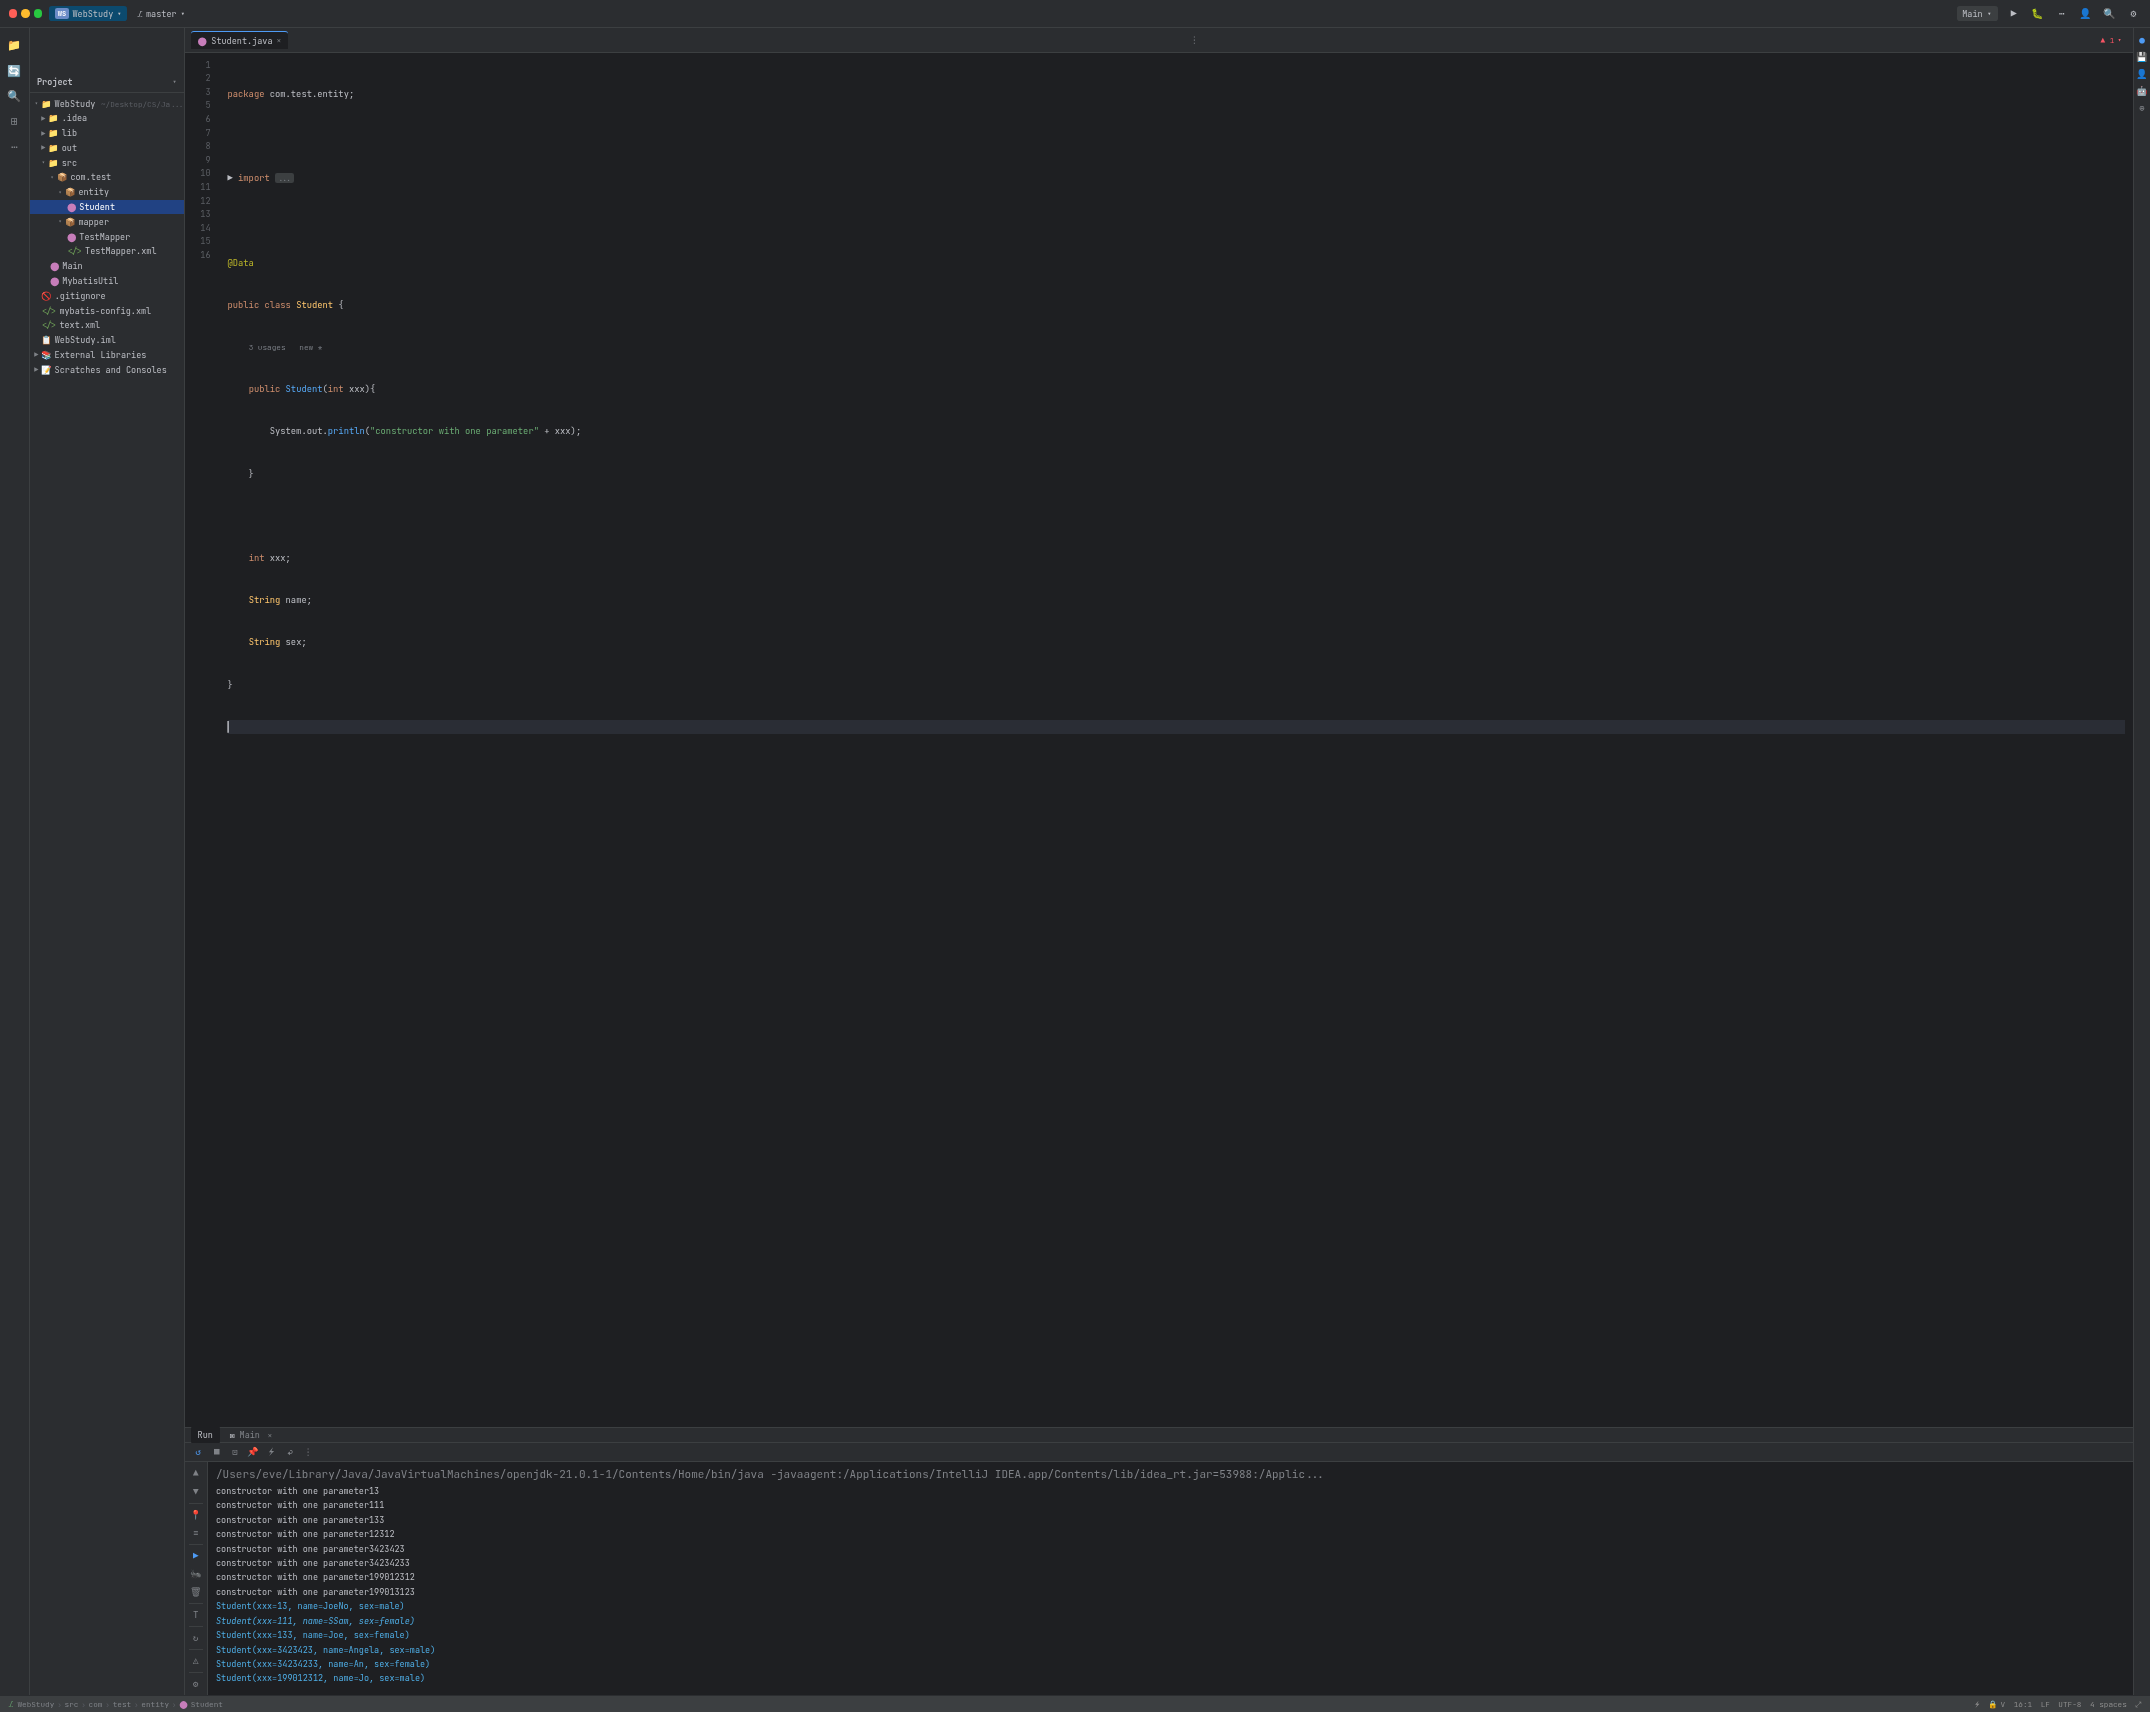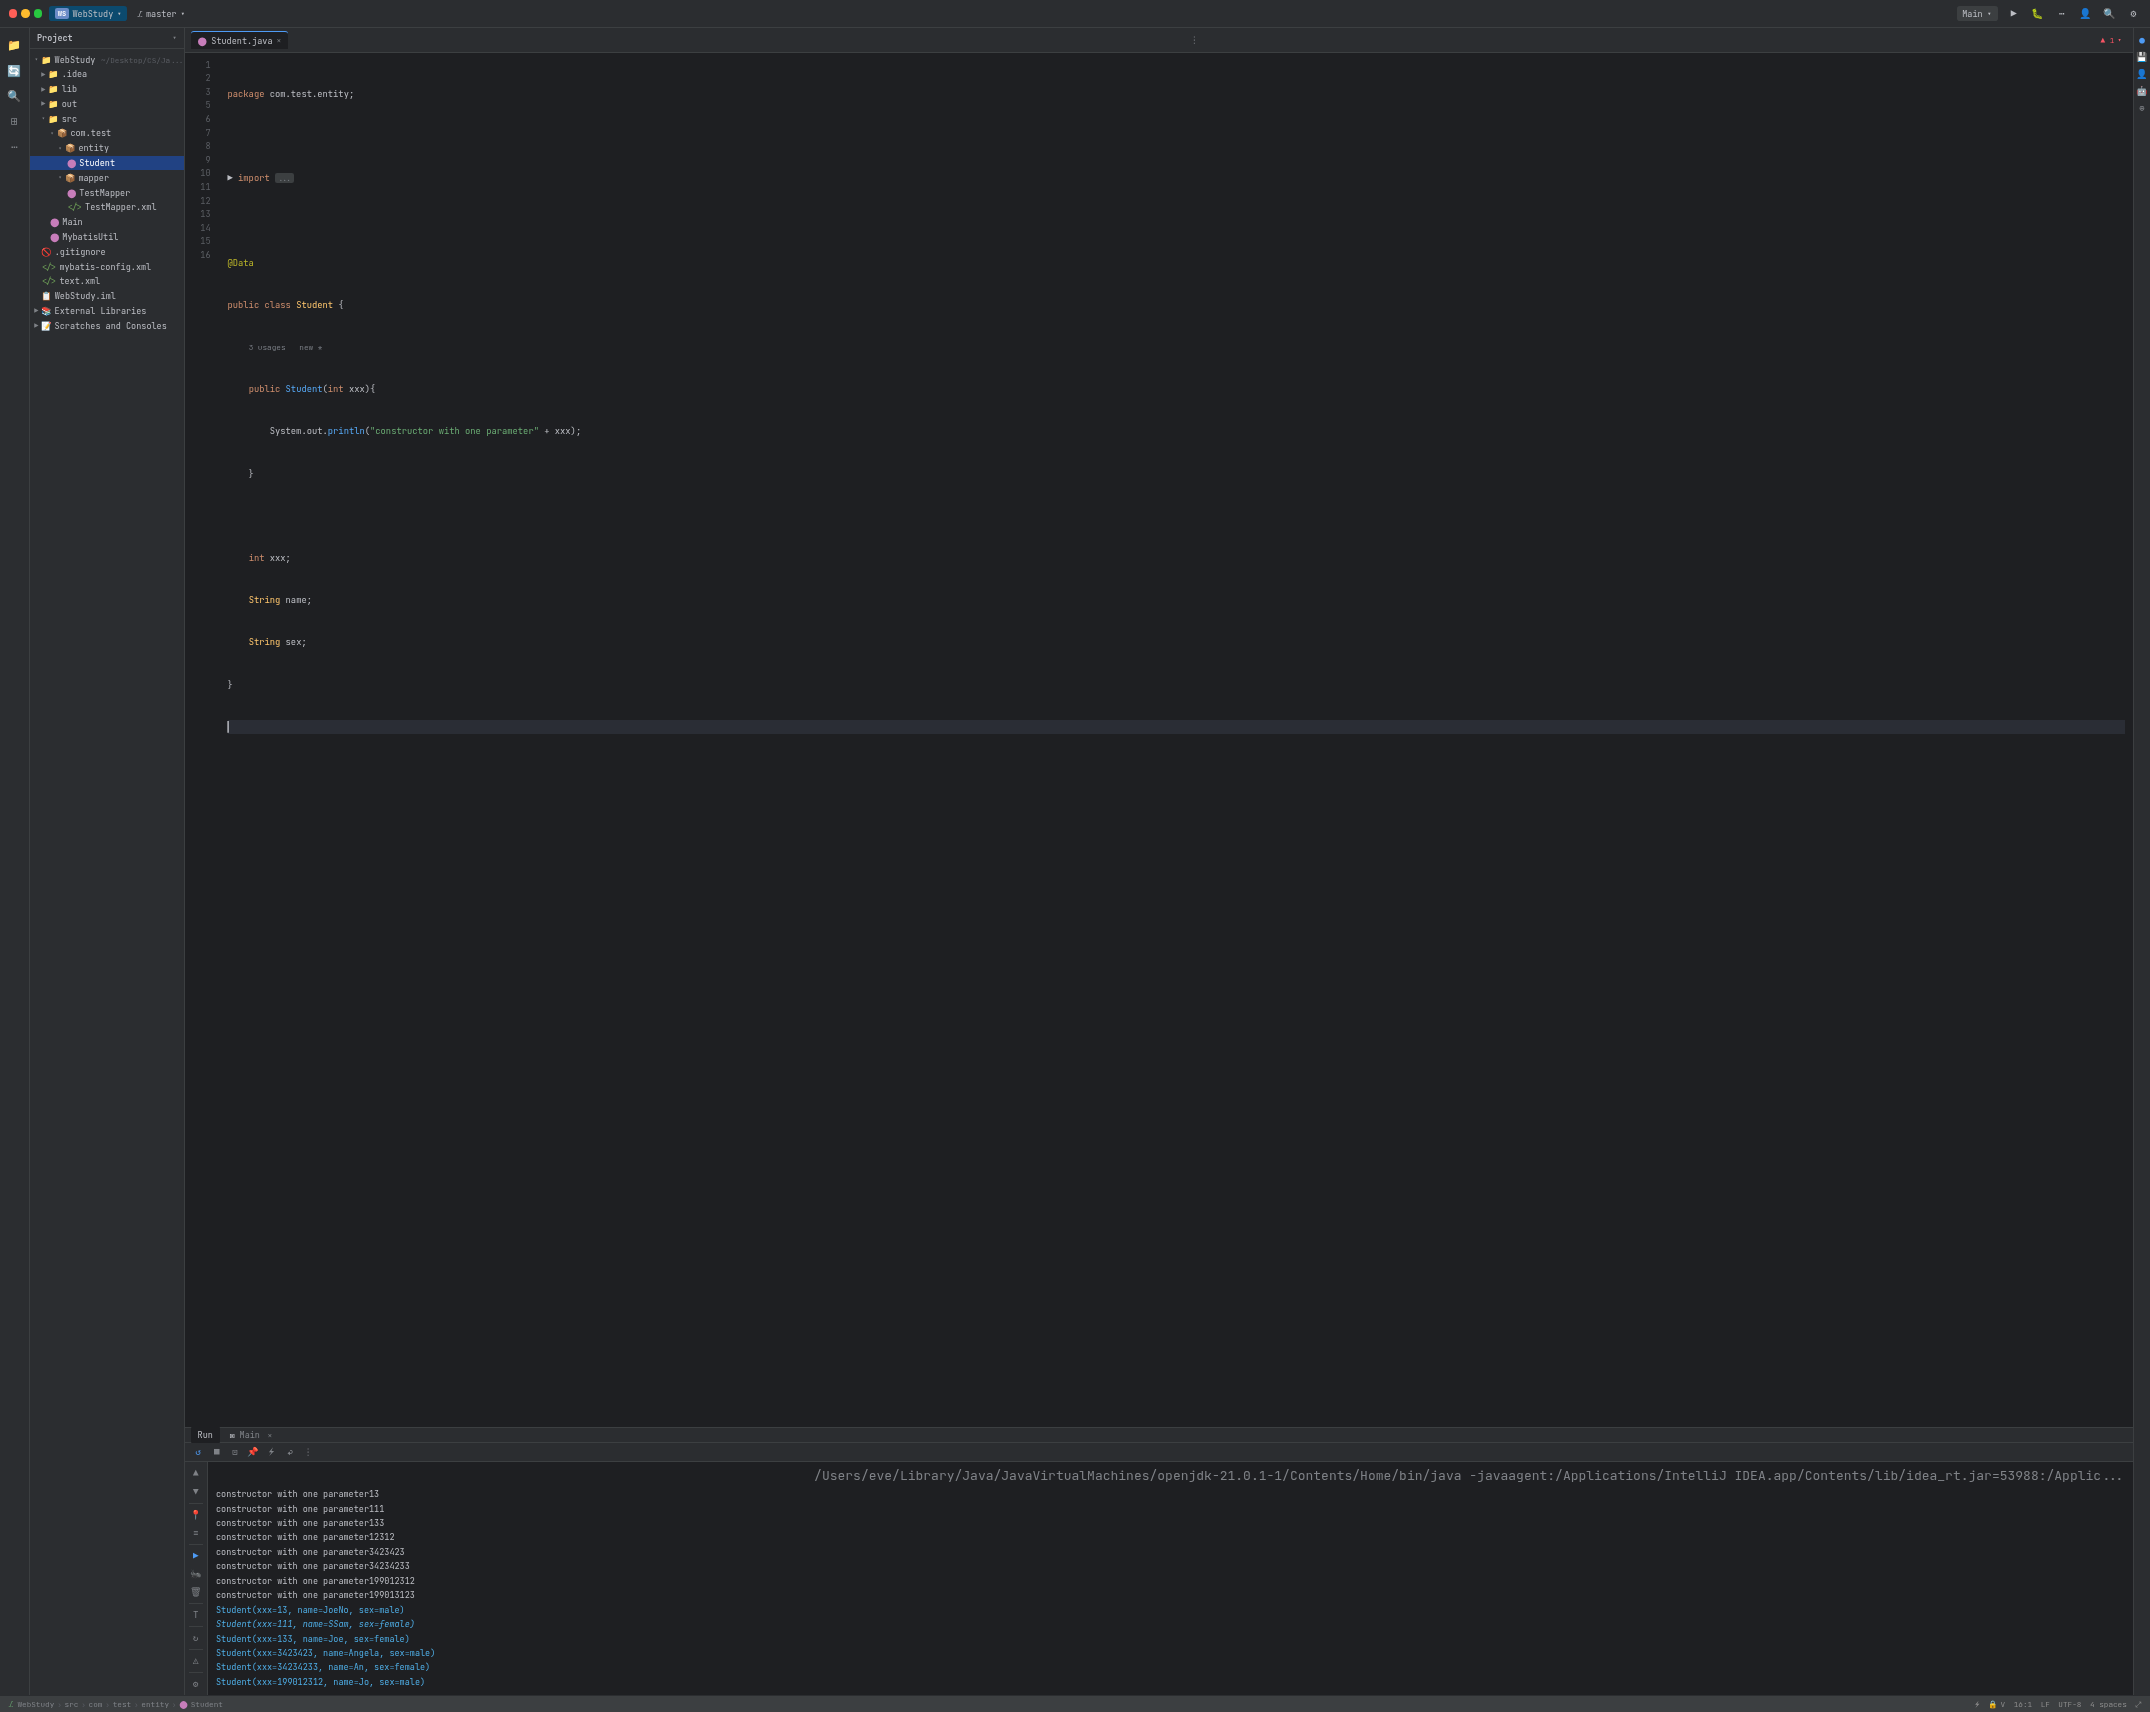--- a/index.html
+++ b/index.html
@@ -135,20 +135,21 @@
     }
     .file-tree-header {
       display: flex;
       align-items: center;
       justify-content: space-between;
       padding: 4.2px 7px;
       font-size: 8.5px;
       font-weight: 600;
       color: #bcbec4;
       border-bottom: 0.7px solid #3c3f41;
+      margin-top: 44px;
     }
     .file-tree-content {
       overflow-y: auto;
       flex: 1;
       padding: 2.8px 0;
     }
     .tree-item {
       display: flex;
       align-items: center;
       padding: 1.4px 4.2px;
@@ -684,21 +685,21 @@
           <div class="cleft-sep"></div>
           <div class="cleft-icon" title="Font">T</div>
           <div class="cleft-sep"></div>
           <div class="cleft-icon" title="Refresh">↻</div>
           <div class="cleft-sep"></div>
           <div class="cleft-icon" title="Warning">⚠</div>
           <div class="cleft-sep"></div>
           <div class="cleft-icon" title="Settings">⚙</div>
         </div>
         <div class="console-output" id="console-output">
-        <span class="console-line" style="color: rgb(127, 130, 135); font-size: 13px; text-align: right;">/Users/eve/Library/Java/JavaVirtualMachines/openjdk-21.0.1-1/Contents/Home/bin/java -javaagent:/Applications/IntelliJ IDEA.app/Contents/lib/idea_rt.jar=53988:/Applic...</span>
+        <span class="console-line" style="color: rgb(127, 130, 135); font-size: 11px;">/Users/eve/Library/Java/JavaVirtualMachines/openjdk-21.0.1-1/Contents/Home/bin/java -javaagent:/Applications/IntelliJ IDEA.app/Contents/lib/idea_rt.jar=53988:/Applic...</span>
             <span class="console-line">constructor with one parameter13</span>
             <span class="console-line">constructor with one parameter111</span>
             <span class="console-line">constructor with one parameter133</span>
             <span class="console-line">constructor with one parameter12312</span>
             <span class="console-line">constructor with one parameter3423423</span>
             <span class="console-line">constructor with one parameter34234233</span>
             <span class="console-line">constructor with one parameter199012312</span>
             <span class="console-line">constructor with one parameter199013123</span>
             <span class="console-line" style="color: rgb(78, 173, 229);">Student(xxx=13, name=JoeNo, sex=male)</span>
             <span class="console-line" style="color: rgb(78, 173, 229); font-style: italic;">Student(xxx=111, name=SSam, sex=female)</span>

